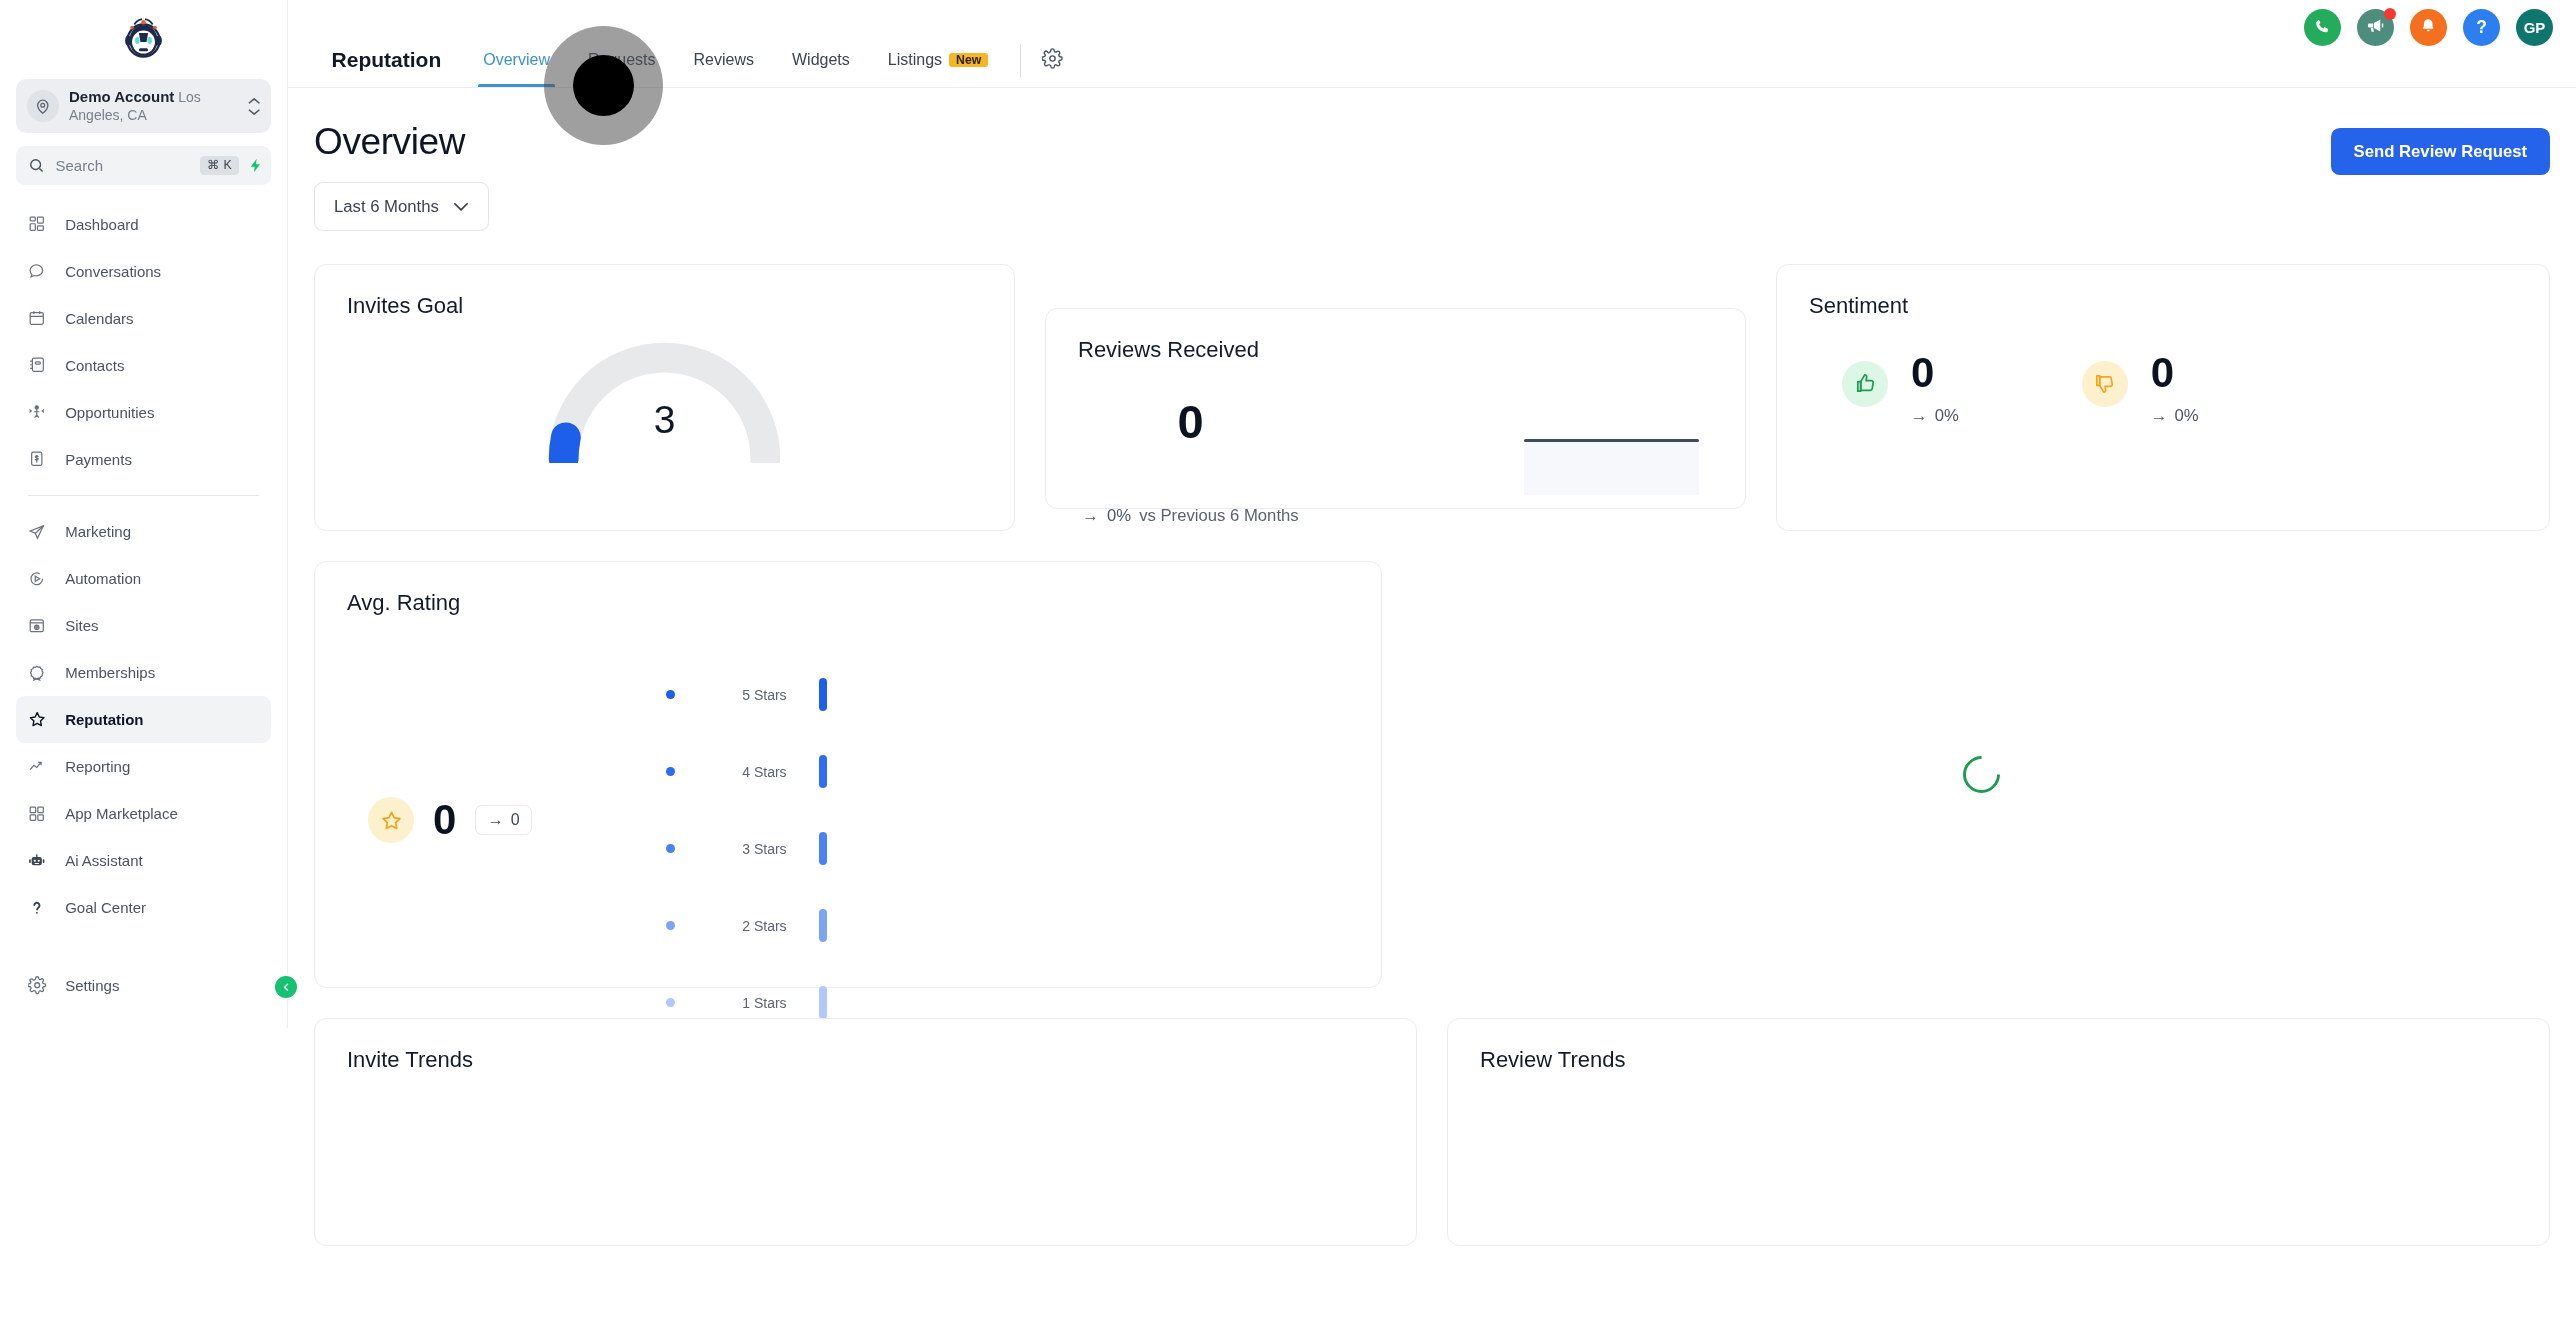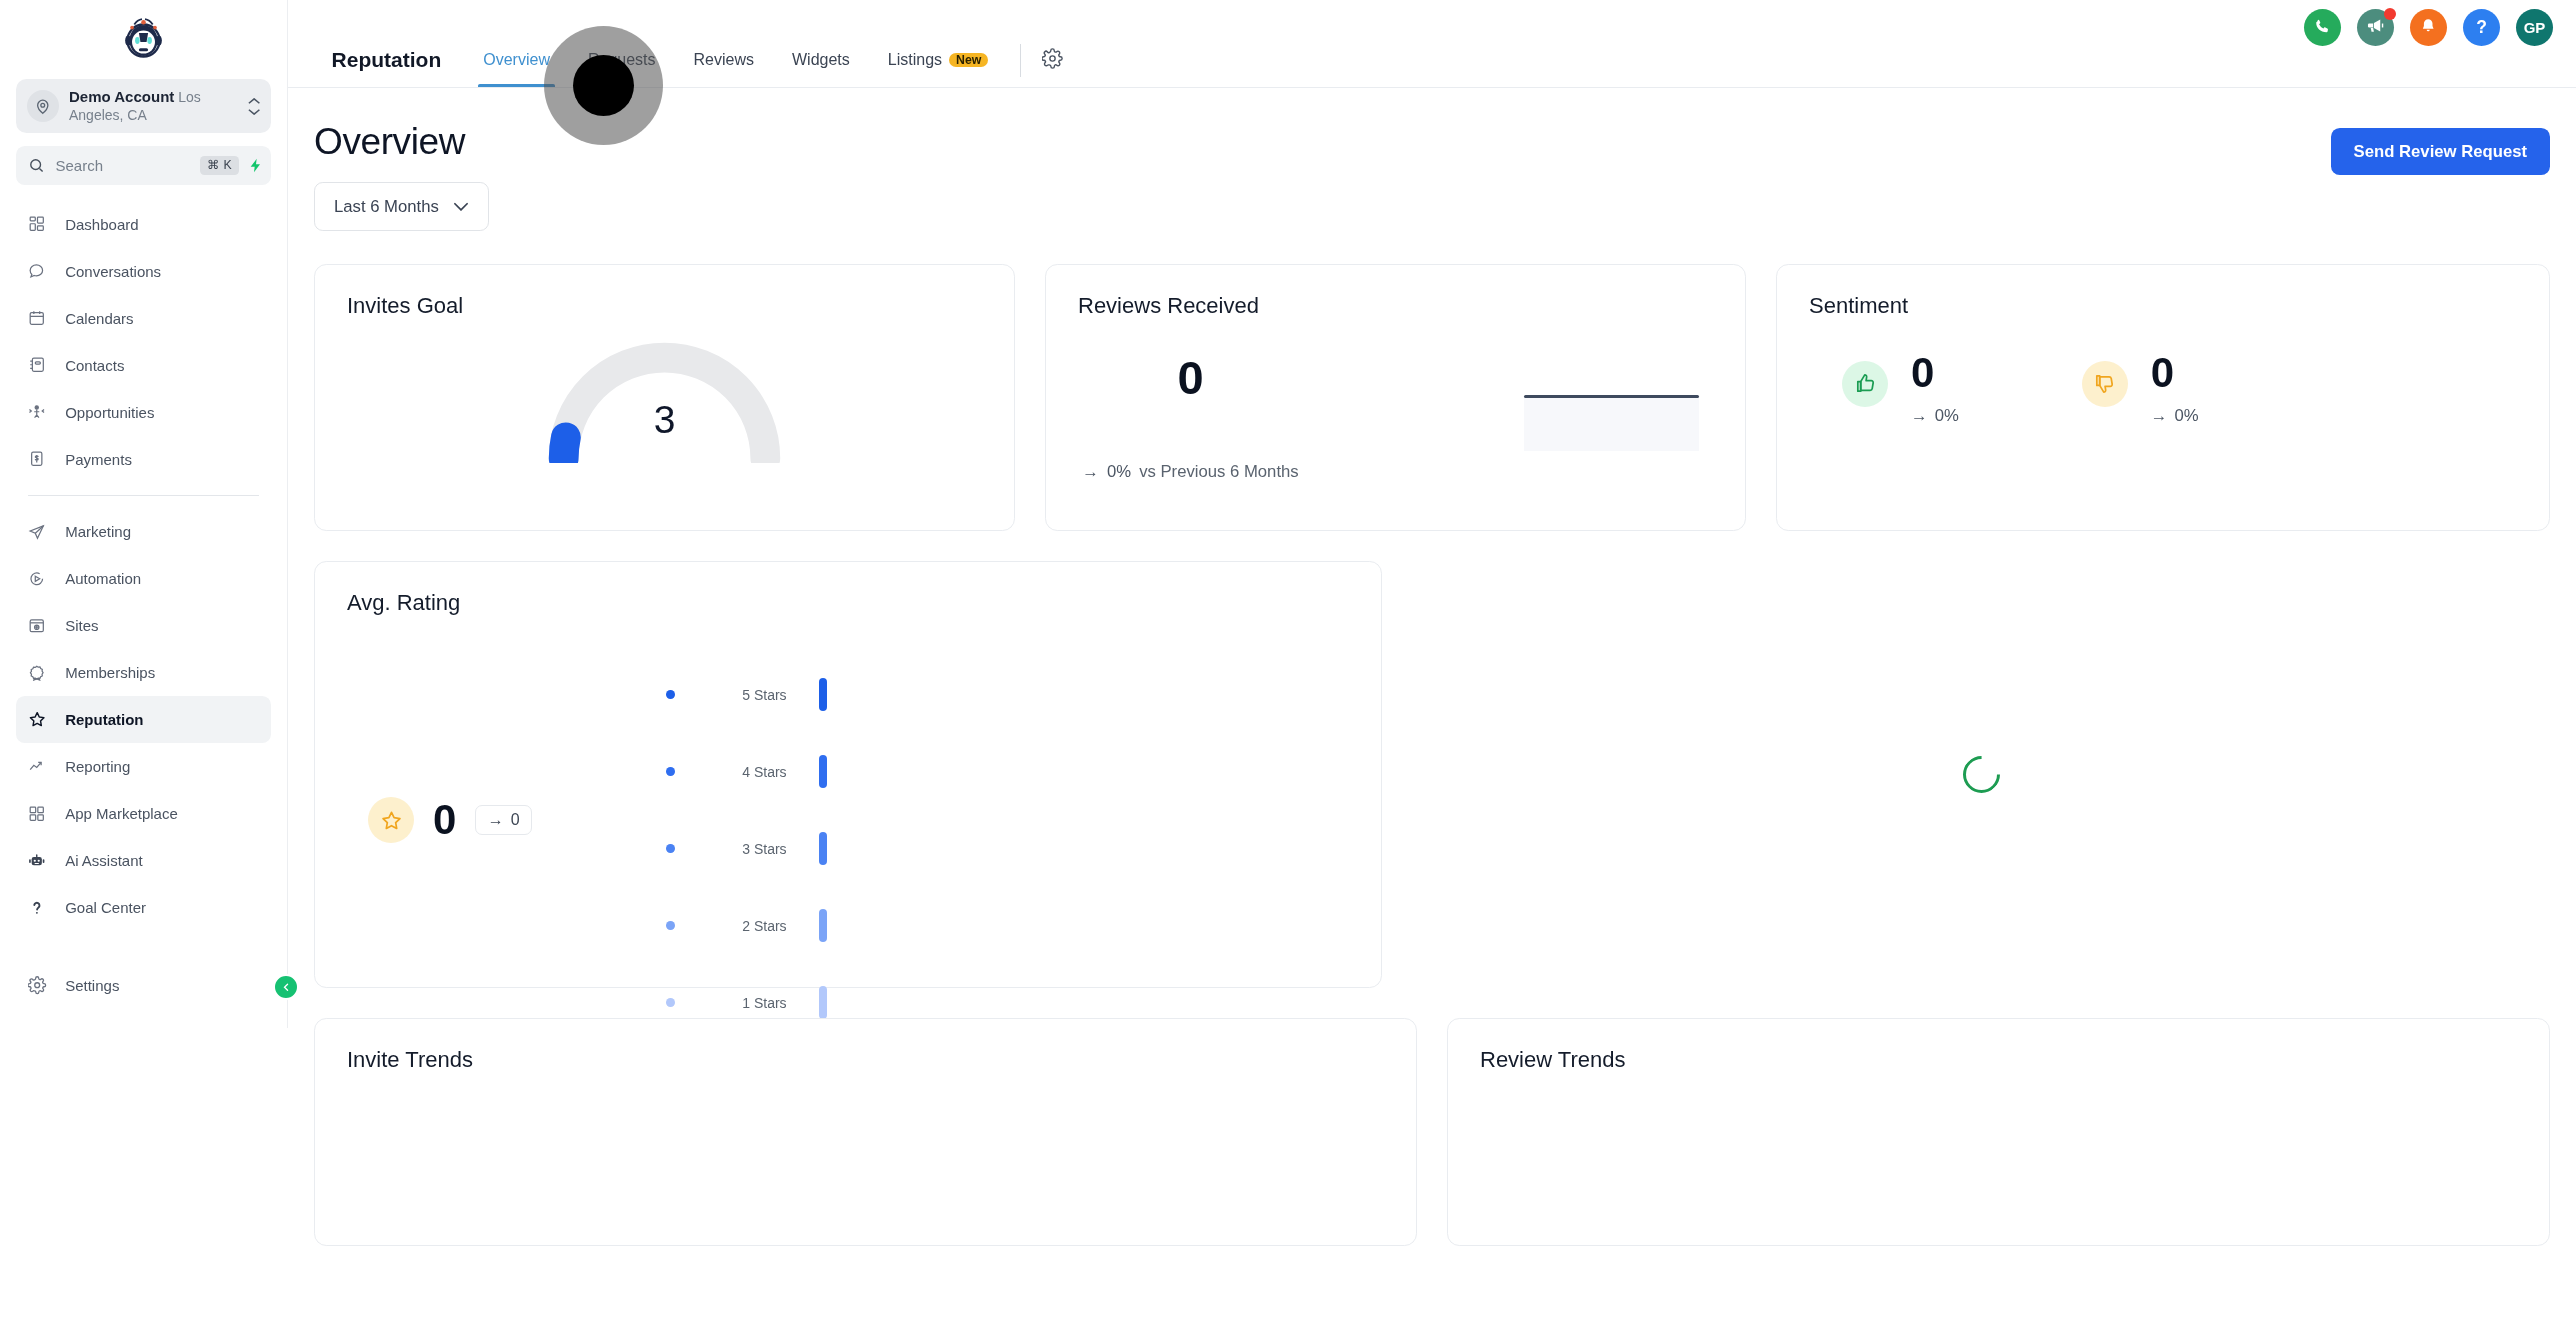--- a/index.html
+++ b/index.html
@@ -106,21 +106,21 @@
     cursor: pointer; position: relative;
   }
   .tab.active { color: #3f90cf; }
   .tab.active::after {
     content: ""; position: absolute; left: 14px; right: 14px; bottom: 0;
     height: 3.5px; background: #3f90cf; border-radius: 1.8px 1.8px 0 0;
   }
   .badge-new {
     background: #f6b523; color: #2b2200;
     font-size: 12.3px; font-weight: 700;
-    border-radius: 8px; padding: 1px 7px;
+    border-radius: 3px; padding: 1px 7px;
     margin-left: 7px; line-height: 1; text-align: center;
   }
   .tab-sep { width: 0.9px; height: 33px; background: #d8dce1; margin: 0 12.3px; }
   .gear-tab { display: flex; align-items: center; padding: 0 8.8px; cursor: pointer; color: #4a5361; }
 
   .top-right { position: absolute; right: 23px; top: 8.8px; display: flex; align-items: center; gap: 16px; }
   .circ { width: 37px; height: 37px; border-radius: 50%; display: flex; align-items: center; justify-content: center; position: relative; cursor: pointer; }
   .circ.green { background: #25ab5c; }
   .circ.teal  { background: #4c8d7e; }
   .circ.orange{ background: #f4701f; }
@@ -150,21 +150,21 @@
   }
 
   .cards-row { display: flex; gap: 30px; margin-top: 33px; justify-content: flex-end; }
   .card {
     background: #fff; border: 0.9px solid #e9ecf0; border-radius: 12.3px;
     position: relative;
   }
   .card-title { font-size: 22px; color: #141c2b; padding: 28px 0 0 32px; font-weight: 400; }
 
   .card-invites  { flex: 0 0 701px; height: 267px; }
-  .card-reviews  { flex: 0 0 701px; height: 267px; }
+  .card-reviews  { flex: 0 0 701px; height: 201px; margin-top: 44px; }
   .card-sentiment{ flex: 1; height: 267px; }
 
   
   .gauge-wrap { position: relative; display: flex; align-items: center; justify-content: center; margin-top: 12.3px; }
   .gauge-num {
     position: absolute; left: 50%; top: 67px; transform: translateX(-50%);
     font-size: 39px; color: #0f172a; font-weight: 400;
   }
   .gauge-side { position: absolute; left: 754px; top: 79px; }
   .pct-up { color: #17a34a; font-size: 17.5px; display: flex; align-items: center; gap: 5.3px; }

